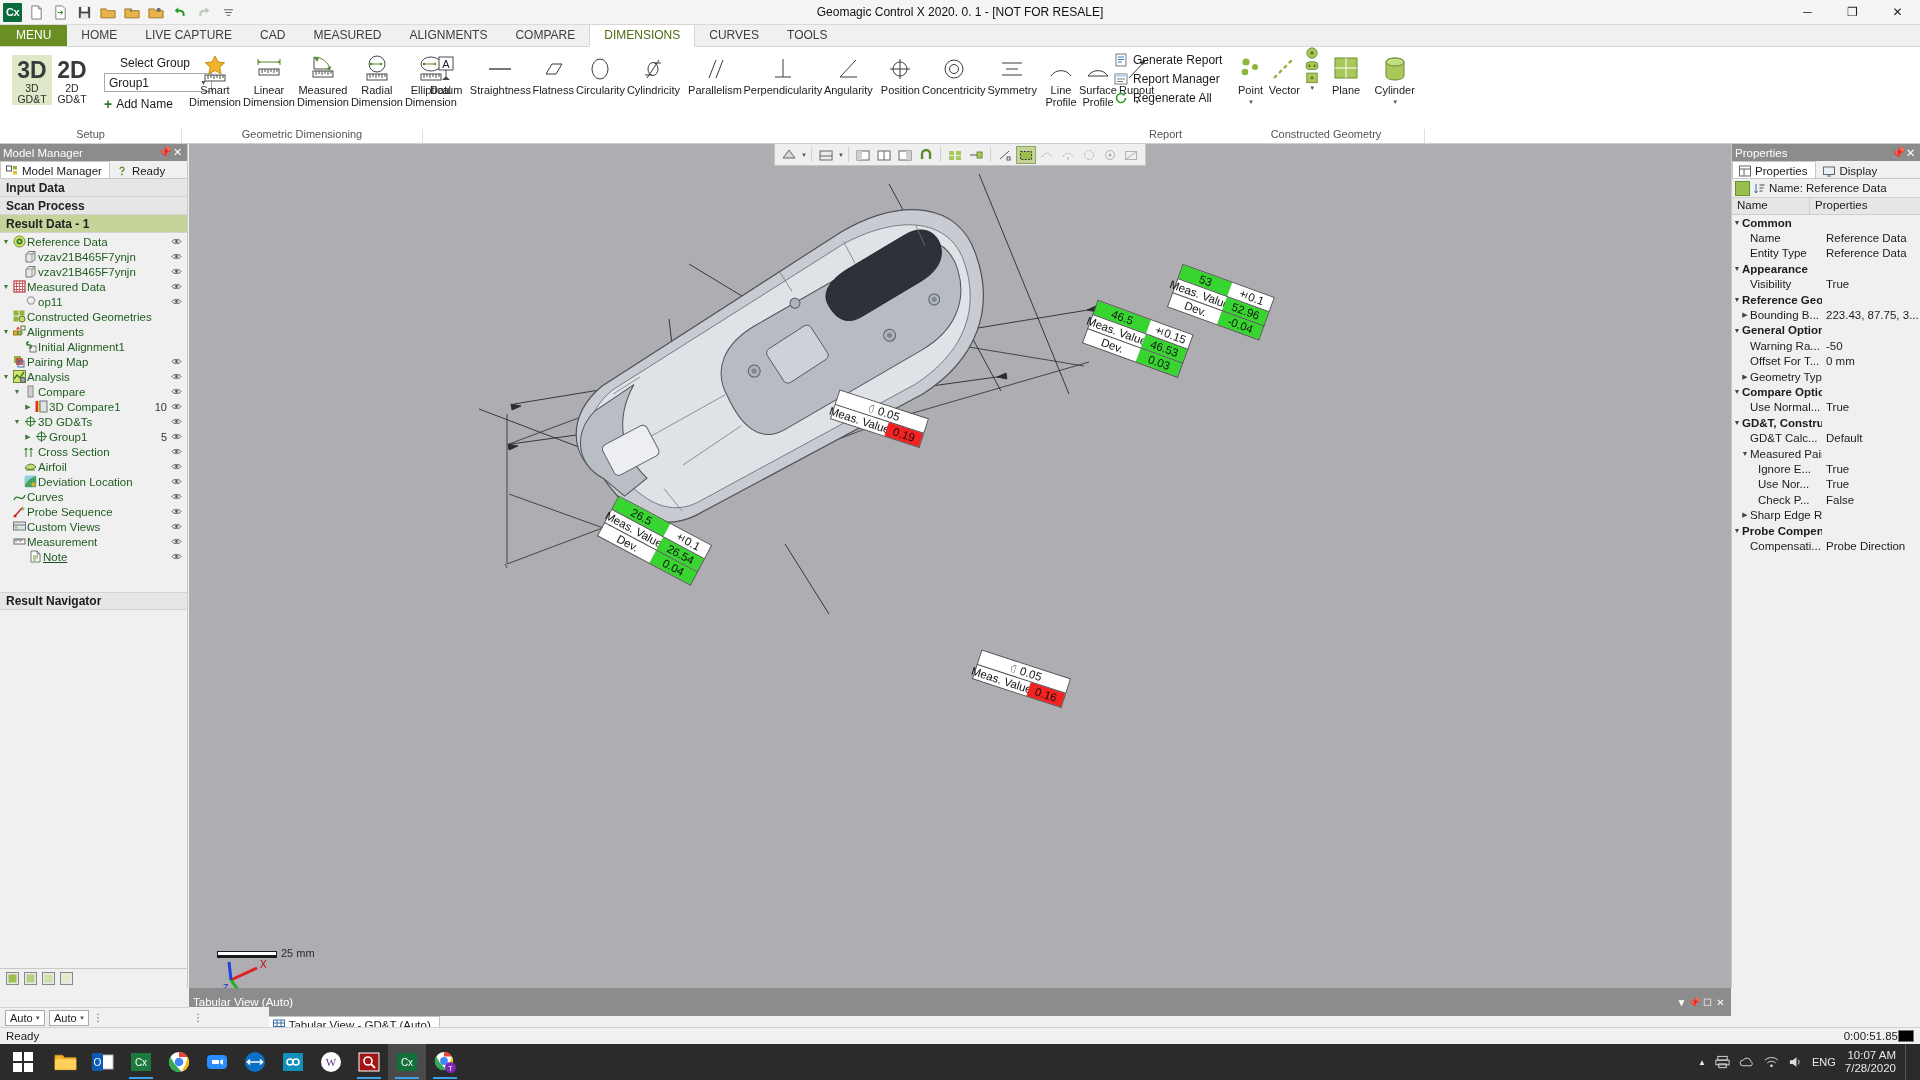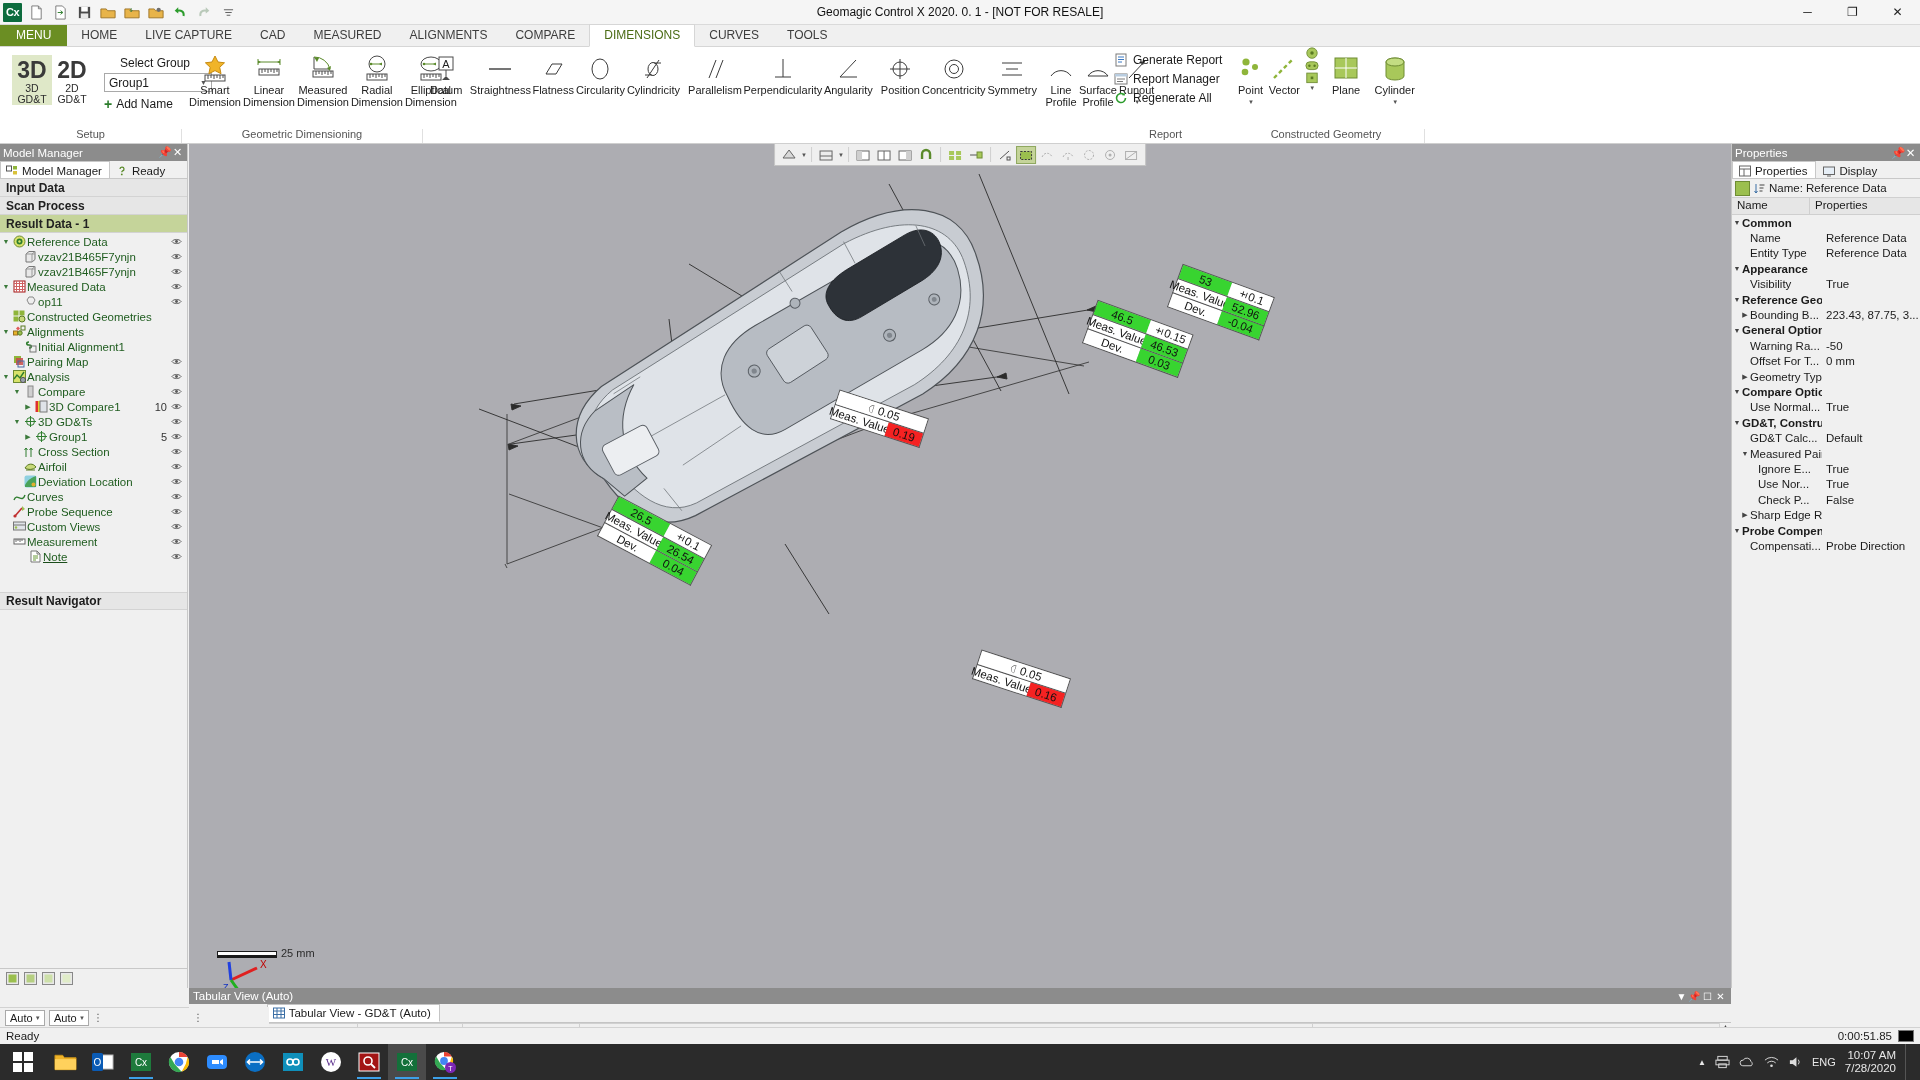--- a/index.html
+++ b/index.html
@@ -214,21 +214,21 @@
   .pr-row .v { flex:1; padding-left:4px; white-space:nowrap; overflow:hidden; }
   .pr-row.cat { font-weight:bold; }
   .pr-row .exp { width:10px; text-align:center; font-size:7px; color:#444; flex:none; }
 
   
   .tab-panel {
     position:absolute; left:189px; right:189px; bottom:18px; height:74px;
     background:#f0f0f0; display:flex; flex-direction:column;
   }
   .tp-header {
-    height:16px; background:#8c8c8c; color:#fff; font-size:11.5px;
+    height:28px; background:#8c8c8c; color:#fff; font-size:11.5px;
     display:flex; align-items:center; padding:0 4px;
   }
   .tp-header .t { flex:1; }
   .tp-header span.b { width:13px; text-align:center; font-size:10px; }
   .tp-tabs { display:flex; height:18px; background:#f0f0f0; align-items:flex-end; }
   .tp-tab {
     display:flex; align-items:center; gap:4px; padding:2px 8px 2px 5px; font-size:11.5px;
     border:1px solid transparent;
   }
   .tp-tab.active { background:#fff; border-color:#c4c4c4; border-bottom-color:#fff; }
@@ -262,21 +262,21 @@
     border-left:1px solid #d5d5d5; display:flex; flex-direction:column; align-items:center;
   }
   .vscroll .arw { height:12px; font-size:7px; color:#444; }
 
   
   .statusbar {
     position:absolute; left:0; right:0; bottom:36px; height:17px;
     background:#f0f0f0; border-top:1px solid #d2d2d2;
     display:flex; align-items:center; font-size:11.5px; padding:0 6px;
   }
-  .sb-right { margin-left:auto; display:flex; align-items:center; gap:6px; }
+  .sb-right { margin-left:auto; display:flex; align-items:center; }
   .sb-swatch { width:16px; height:12px; background:#000; border:1px solid #777; }
 
   
   .lowbar {
     position:absolute; left:0; bottom:53px; width:189px; height:20px;
     display:flex; align-items:center; gap:4px; padding-left:5px;
     background:#f0f0f0; border-top:1px solid #d2d2d2;
   }
   .minicombo {
     height:16px; border:1px solid #a9a9a9; background:#fff;

